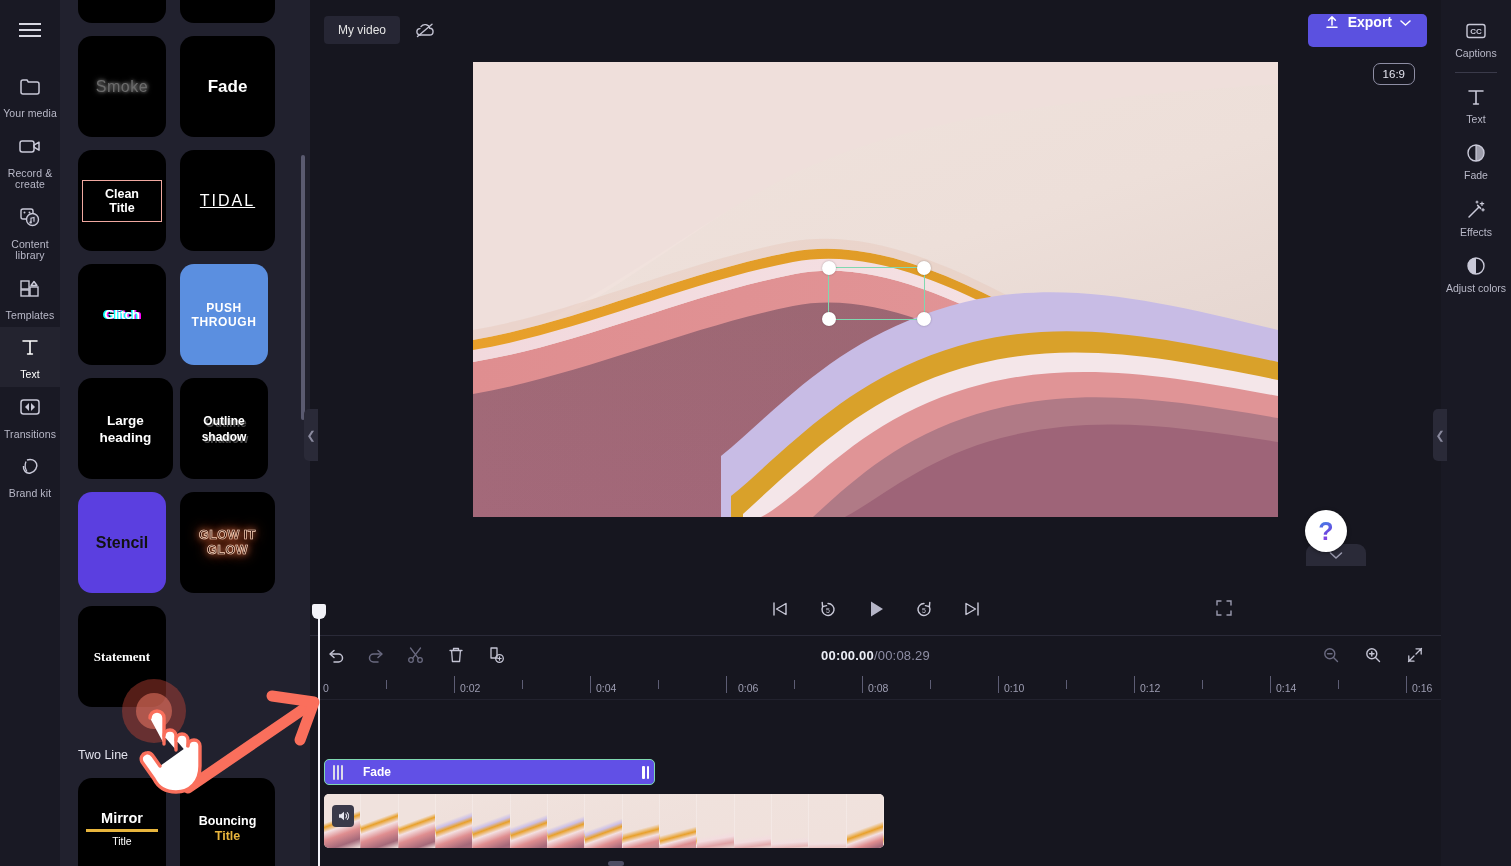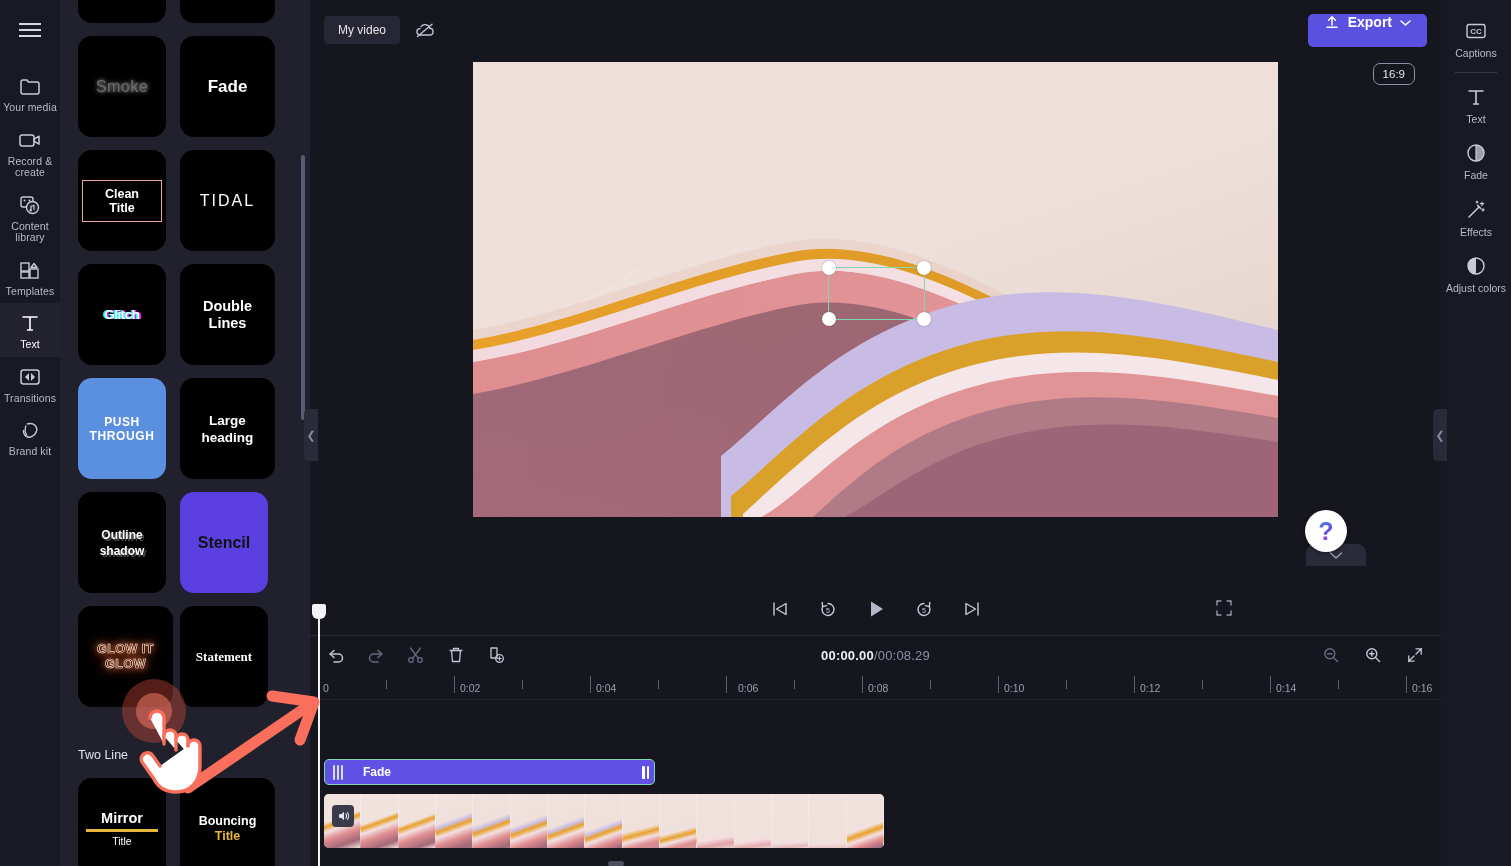--- a/index.html
+++ b/index.html
@@ -16,21 +16,21 @@
     width: 60px; height: 866px; background: #191924;
     display: flex; flex-direction: column; align-items: center;
     flex: 0 0 60px; position: relative; z-index: 5;
   }
   .hamburger { margin-top: 16px; width: 32px; height: 28px;
     display:flex; align-items:center; justify-content:center; cursor:pointer; }
   .hamburger span { display:block; width:22px; height:1.6px; background:#d8d8e2;
     box-shadow: 0 -6px 0 #d8d8e2, 0 6px 0 #d8d8e2; }
   .rail-item {
     width: 60px; padding: 8px 2px 6px; display: flex; flex-direction: column;
-    align-items: center; gap: 4px; cursor: pointer; color: #b9b9c8;
+    align-items: center; gap: 10px; cursor: pointer; color: #b9b9c8;
   }
   .rail-item.active { background: #23232f; color: #ffffff; }
   .rail-item .ico { width: 26px; height: 24px; display:flex; align-items:center; justify-content:center; }
   .rail-item .lbl { font-size: 10.5px; line-height: 11.5px; text-align: center; letter-spacing: .1px; }
   .rail-spacer-1 { height: 22px; }
 
   
   .tpl-panel {
     width: 250px; flex: 0 0 250px; height: 866px; background: #21212e;
     position: relative; overflow: hidden;
@@ -44,21 +44,21 @@
     display: flex; align-items: center; justify-content: center;
     text-align: center; cursor: pointer; overflow: hidden; position: relative;
     color: #fff; padding: 4px;
   }
   .tpl.w2 { width: 95px; }
   .t-smoke { color:#6b6b6b; font-size:16px; letter-spacing:.5px;
     text-shadow: 0 0 5px #888, 1px 0 3px #555; font-weight:400; }
   .t-fade { font-size:17px; font-weight:700; }
   .t-clean { border:1.6px solid #f0a8a0; padding:6px 10px; font-size:12.5px;
     font-weight:700; line-height:14px; }
-  .t-tidal { font-size:16px; letter-spacing:2px; font-weight:300; }
+  .t-tidal { font-size:16px; letter-spacing:2px; font-weight:300;text-decoration:underline; }
   .t-glitch { font-size:13px; font-weight:700; letter-spacing:-.5px;
     text-shadow: -1.5px 0 #0ff, 1.5px 0 #f0f; transform: scaleX(1.05); }
   .t-double { font-size:14.5px; font-weight:700; line-height:17px; }
   .tpl.push { background:#5b8fe0; }
   .t-push { font-size:12px; font-weight:800; letter-spacing:.6px; }
   .t-large { font-size:13.5px; font-weight:600; line-height:17px; }
   .t-outline { font-size:12px; font-weight:700; line-height:16px;
     text-shadow: 2px 2px 0 #4a4a4a; }
   .tpl.qp { background:#15102a; }
   .t-qp { font-size:11.5px; font-weight:600; }
@@ -300,27 +300,20 @@
 
       <div class="tpl">
         <span class="t-clean">Clean Title</span>
       </div>
       <div class="tpl w2">
         <span class="t-tidal">TIDAL</span>
       </div>
 
       <div class="tpl">
         <span class="t-glitch">Glitch</span>
-      </div>
-      <div class="tpl w2">
-        <div>
-          <div class="ln"></div>
-          <div class="t-double">Double Lines</div>
-          <div class="ln"></div>
-        </div>
       </div>
 
       <div class="tpl push">
         <span class="t-push">PUSH THROUGH</span>
       </div>
       <div class="tpl w2">
         <span class="t-large">Large heading</span>
       </div>
 
       <div class="tpl">

